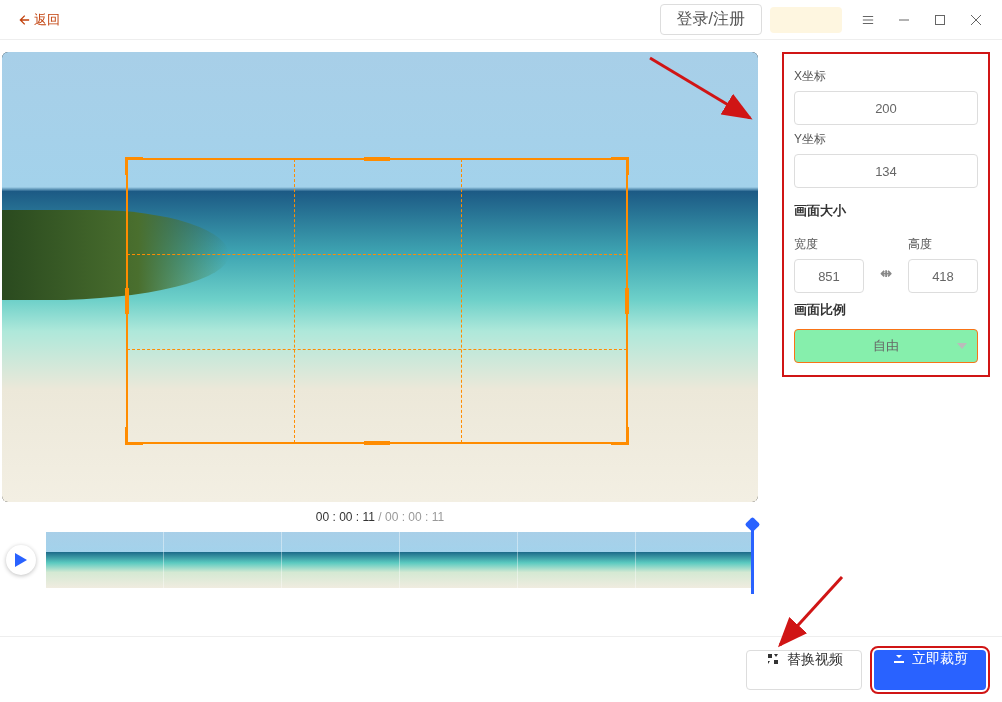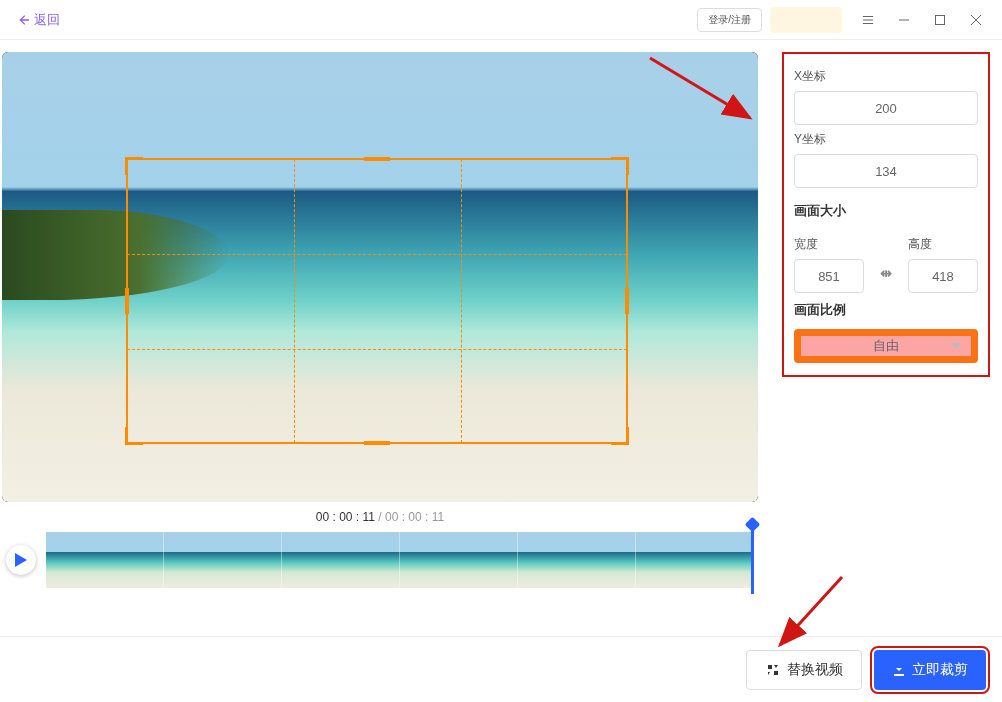--- a/index.html
+++ b/index.html
@@ -1,22 +1,22 @@
 <!DOCTYPE html>
 <html><head>
   <meta charset="utf-8">
   <style>
     * { margin: 0; padding: 0; box-sizing: border-box; font-family: "Microsoft YaHei", Arial, sans-serif; }
     body { width: 1002px; height: 702px; background: #fff; display: flex; flex-direction: column; overflow: hidden; }
     
     .titlebar { height: 40px; display: flex; align-items: center; padding: 0 8px; border-bottom: 1px solid #eee; }
-    .back-btn { display: flex; align-items: center; gap: 4px; padding: 4px 8px; cursor: pointer; font-size: 13px; color: #8b5cf6; }
+    .back-btn { display: flex; align-items: center; gap: 4px; padding: 4px 8px; cursor: pointer; font-size: 13px; color: #c2410c; }
     .back-btn svg { width: 14px; height: 14px; }
     .titlebar-spacer { flex: 1; }
-    .login-btn { border: 1px solid #ddd; padding: 4px 10px; border-radius: 4px; font-size: 10px; color: #555; cursor: pointer; background: #fff; }
+    .login-btn { border: 1px solid #ddd; padding: 4px 16px; border-radius: 4px; font-size: 16px; color: #555; cursor: pointer; background: #fff; }
     .blur-box { width: 72px; height: 26px; margin-left: 8px; background: #fef6e0; border-radius: 4px; }
     .win-btn { width: 36px; height: 30px; display: flex; align-items: center; justify-content: center; cursor: pointer; color: #666; background: none; border: none;}
     .win-btn svg { width: 12px; height: 12px; }
     .hamburger { margin-left: 8px; font-size: 18px; }
     
     .main { flex: 1; display: flex; }
     
     .left { flex: 1; display: flex; flex-direction: column; padding: 12px 12px 0 2px; }
     .video-wrap { height: 450px; background: #000; border-radius: 6px; position: relative; overflow: hidden; }
     .beach { width: 100%; height: 100%; background:
@@ -58,25 +58,25 @@
     .annot-arrow svg { overflow: visible; }
     
     .right { width: 232px; padding: 12px; }
     .panel-title { font-size: 13px; font-weight: bold; margin-bottom: 10px; color: #333; }
     .panel-section { border: 2px solid #d01515; padding: 8px 10px 12px 10px; }
     .field-label { font-size: 12px; color: #555; margin: 6px 0; }
     .field-input { width: 100%; height: 34px; border: 1px solid #ddd; border-radius: 4px; text-align: center; font-size: 13px; color: #666; background: #fff; }
     .row { display: flex; gap: 6px; align-items: center; }
     .row .col { flex: 1; }
     .link-btn { width: 32px; height: 34px; display: flex; align-items: center; justify-content: center; cursor: pointer; color: #888; font-size: 14px; font-weight: bold; margin-top: 22px; border: none; background: none; }
-    .select { width: 100%; height: 34px; border: 7px solid #f97316; border-radius: 4px; display: flex; align-items: center; justify-content: center; position: relative; font-size: 13px; color: #666; cursor: pointer; background: #fca5a5; }
+    .select { width: 100%; height: 34px; border: 1px solid #f97316; border-radius: 4px; display: flex; align-items: center; justify-content: center; position: relative; font-size: 13px; color: #666; cursor: pointer; background: #86efac; }
     .select::after { content: ''; position: absolute; right: 10px; width: 0; height: 0; border-left: 5px solid transparent; border-right: 5px solid transparent; border-top: 6px solid #bbb; }
     
     .footer { height: 66px; border-top: 1px solid #eee; display: flex; align-items: center; justify-content: flex-end; padding: 0 16px; gap: 12px; position: relative; }
-    .btn { height: 40px; padding: 0 18px; border-radius: 4px; font-size: 14px; display: inline-flex; align-items: center; gap: 6px; cursor: pointer; }
+    .btn { height: 40px; padding: 0 18px; border-radius: 4px; font-size: 14px; display: inline-flex; gap: 6px; cursor: pointer; }
     .btn-outline { border: 1px solid #ddd; background: #fff; color: #333; }
     .btn-primary { background: #2962ff; color: #fff; border: none; outline: 2px solid #d01515; outline-offset: 2px; }
   </style>
 </head>
 <body>
 
 <div class="titlebar">
   <div class="back-btn">
     <svg viewBox="0 0 16 16" fill="none" stroke="currentColor" stroke-width="1.5">
         <path d="M10 3 L5 8 L10 13 M5 8 H15"></path>

